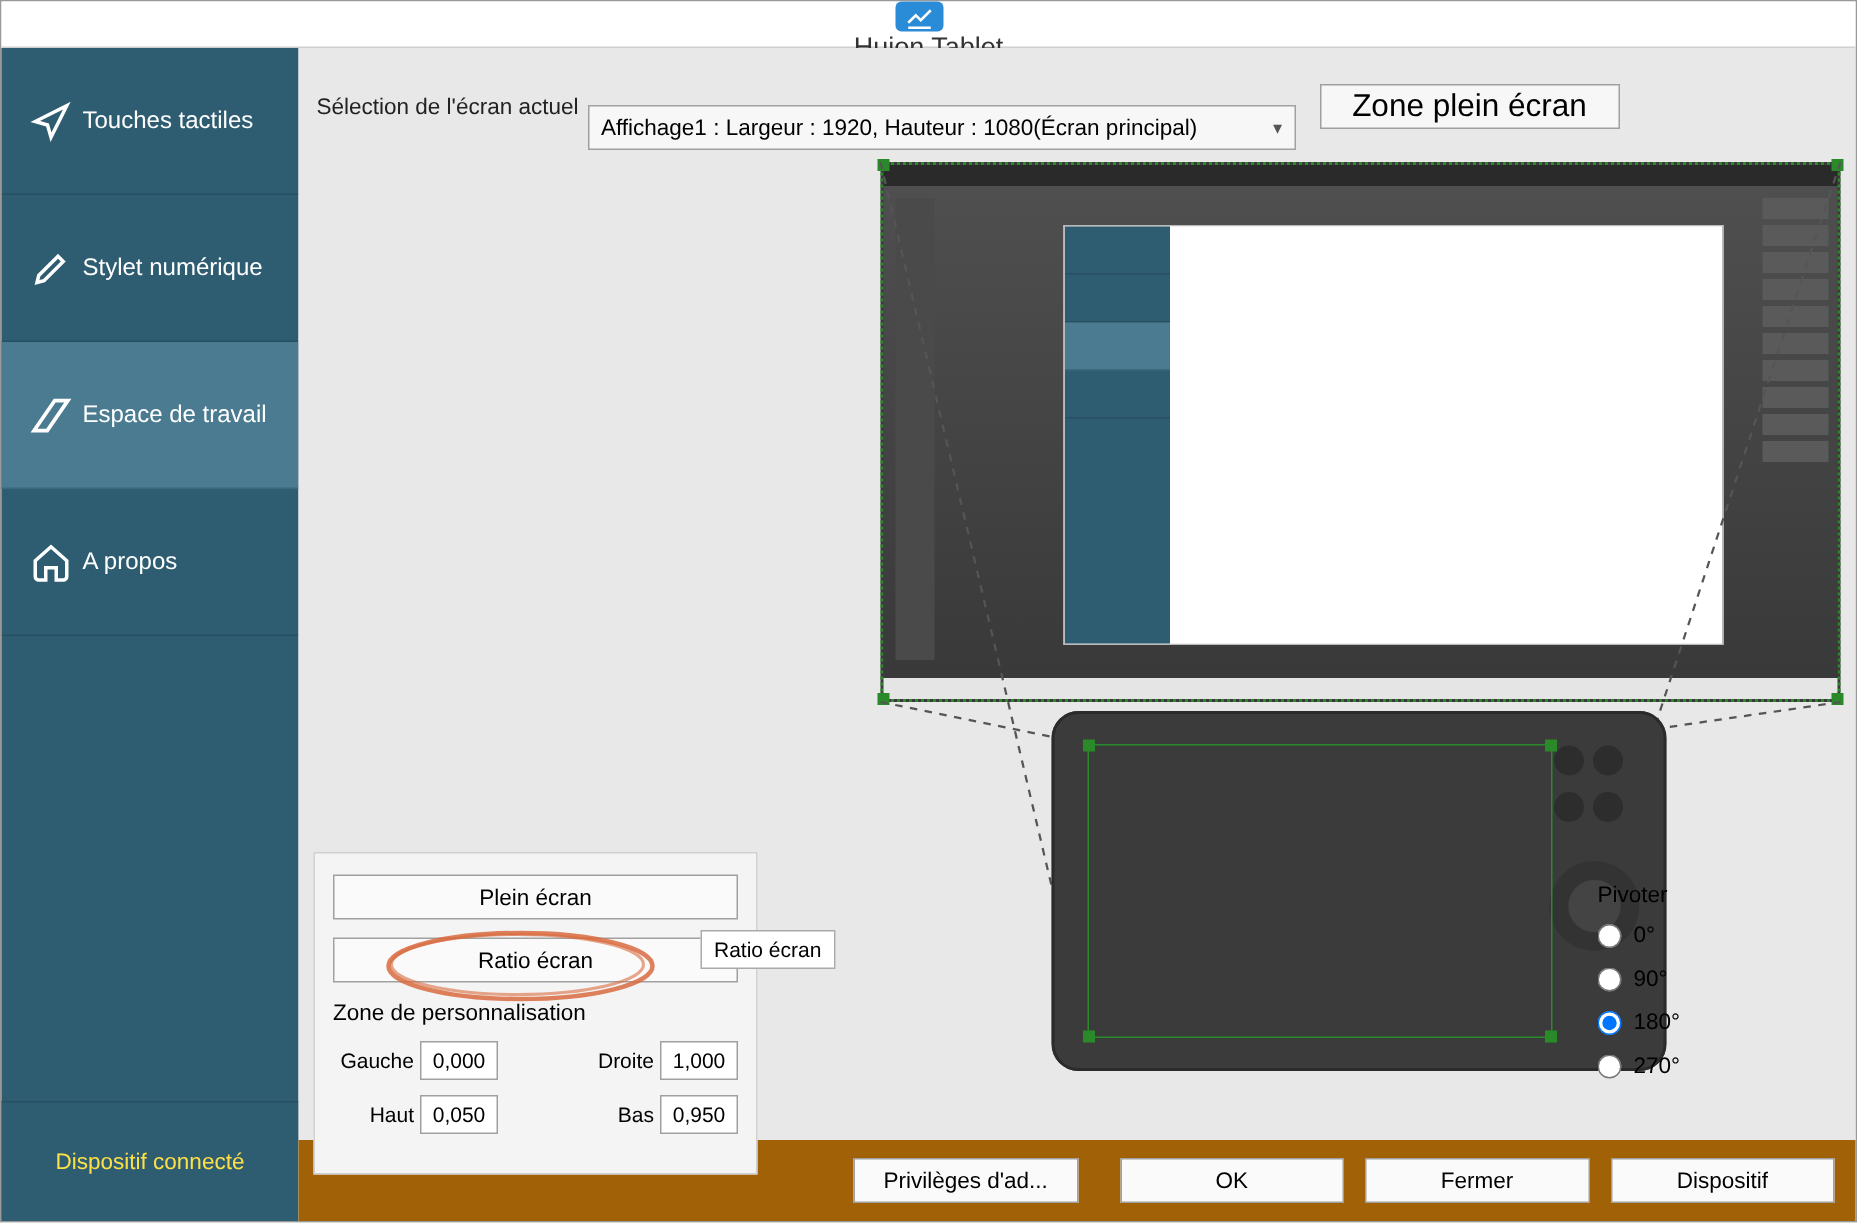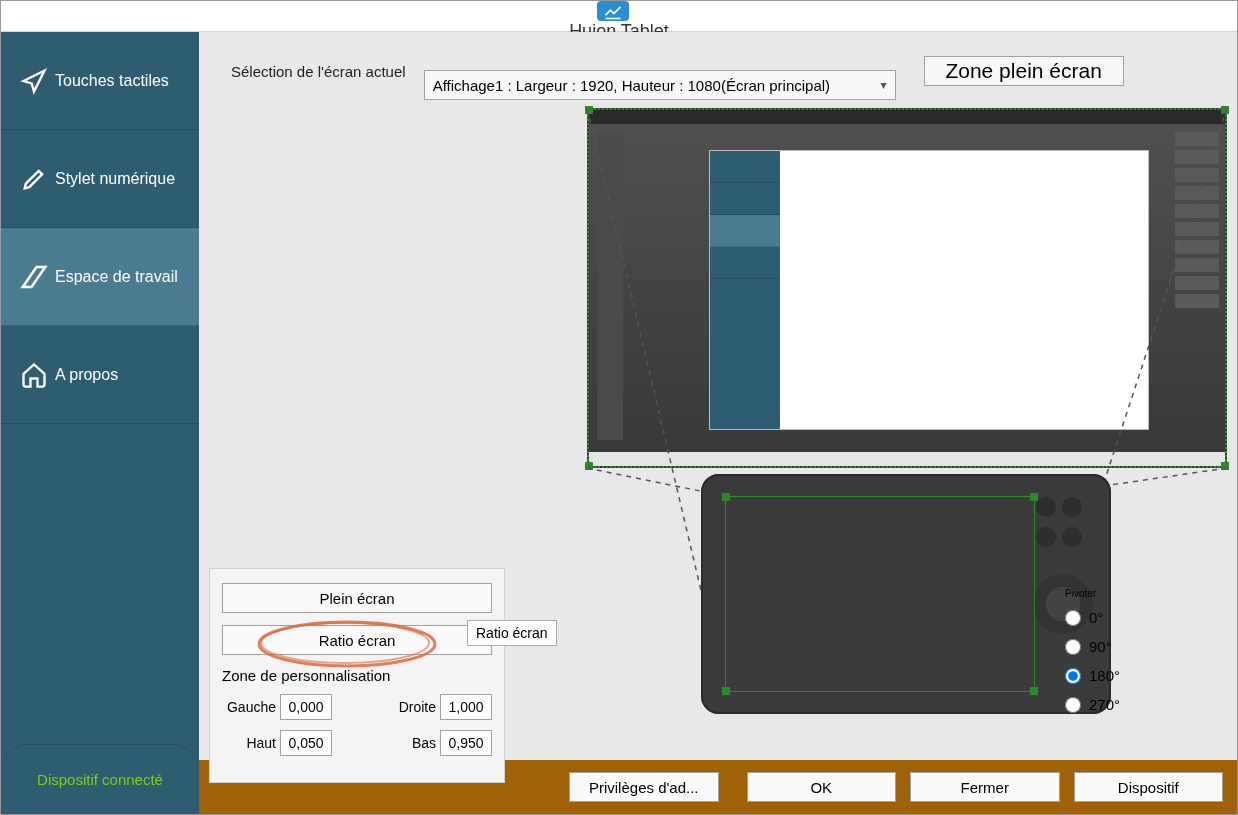--- a/index.html
+++ b/index.html
@@ -17,26 +17,26 @@
 
   .body { flex: 1; display: flex; min-height: 0; }
 
   
   .sidebar { width: 198px; background: #2e5d72; display: flex; flex-direction: column; color: #fff; }
   .side-item { height: 98px; padding: 0 18px 0 16px; display: flex; align-items: center; gap: 4px; border-bottom: 1px solid rgba(0,0,0,0.15); cursor: pointer; }
   .side-item .icon { width: 34px; height: 34px; display:flex;align-items:center;justify-content:center; flex-shrink:0; }
   .side-item .lbl { font-size: 16px; line-height: 1.25; }
   .side-item.selected { background: #4a7b90; }
   .sidebar .spacer { flex: 1; }
-  .side-status { height: 70px; display: flex; align-items: center; justify-content: center; font-size: 15px; color: #84cc16; background: #2e5d72; border-top: 1px solid rgba(0,0,0,0.15); border-radius: 26px; }
+  .side-status { height: 80px; display: flex; align-items: center; justify-content: center; font-size: 15px; color: #fde047; background: #2e5d72; border-top: 1px solid rgba(0,0,0,0.15); }
 
   
   .main { flex: 1; background: #e8e8e8; display: flex; flex-direction: column; min-width: 0; }
 
-  .top-row { display: flex; align-items: center; gap: 18px; padding: 10px 12px 8px 32px; }
+  .top-row { display: flex; align-items: center; gap: 6px; padding: 10px 12px 8px 12px; }
   .top-row .lbl { font-size: 15px; color: #222; }
   .select { flex: 0 0 472px; height: 30px; border: 1px solid #a0a0a0; background: #f7f7f7; display: flex; align-items: center; padding: 0 8px; font-size: 15px; position: relative; cursor: pointer; margin-top: 28px; }
   .select .chev { position: absolute; right: 8px; font-size: 12px; color: #555; }
   .btn { height: 30px; border: 1px solid #a0a0a0; background: #f7f7f7; display: flex; align-items: center; justify-content: center; font-size: 21px; cursor: pointer; }
 
   .workspace { flex: 1; position: relative; padding: 0 12px 12px 12px; }
 
   
   .screen-preview { position: absolute; left: 388px; top: 0px; width: 640px; height: 360px; border: 2px dotted #2a8a2a; background: #3a3a3a; }
   .screen-preview .inner { width: 100%; height: 100%; position: relative; background: linear-gradient(#505050,#383838); }
@@ -73,21 +73,21 @@
   .controls-box .subhdr { font-size:15px; margin:4px 0 10px 0; }
   .controls-box .row { display:flex; align-items:center; justify-content:space-between; margin-bottom:10px; }
   .controls-box .row .field { display:flex; align-items:center; gap:4px; }
   .controls-box .row .field .fl { font-size:14px; width:54px; text-align:right; }
   .controls-box .row input { width:52px; height:26px; border:1px solid #a0a0a0; text-align:center; font-size:14px; }
 
   .tooltip { position:absolute; left:268px; top:512px; border:1px solid #aaa; background:#fff; font-size:14px; padding:4px 8px; }
 
   
   .rotate-box { position:absolute; right:12px; top:480px; width:160px; }
-  .rotate-box .hdr { font-size:10px; margin-bottom:10px; }
+  .rotate-box .hdr { font-size:15px; margin-bottom:10px; }
   .rotate-box label { display:flex; align-items:center; gap:8px; font-size:15px; margin-bottom:12px; cursor:pointer; }
   .rotate-box input[type=radio]{ width:16px;height:16px; }
 
   
   .button-bar { height:54px; background:#a16207; display:flex; align-items:center; justify-content:space-between; gap:14px; padding:0 14px 0 370px; }
   .button-bar .bb { width:162px; height:30px; border:1px solid #a0a0a0; background:#fafafa; display:flex;align-items:center;justify-content:center; font-size:15px; cursor:pointer; }
   .button-bar .spacer2 { flex:1; }
 </style>
 </head>
 <body>

